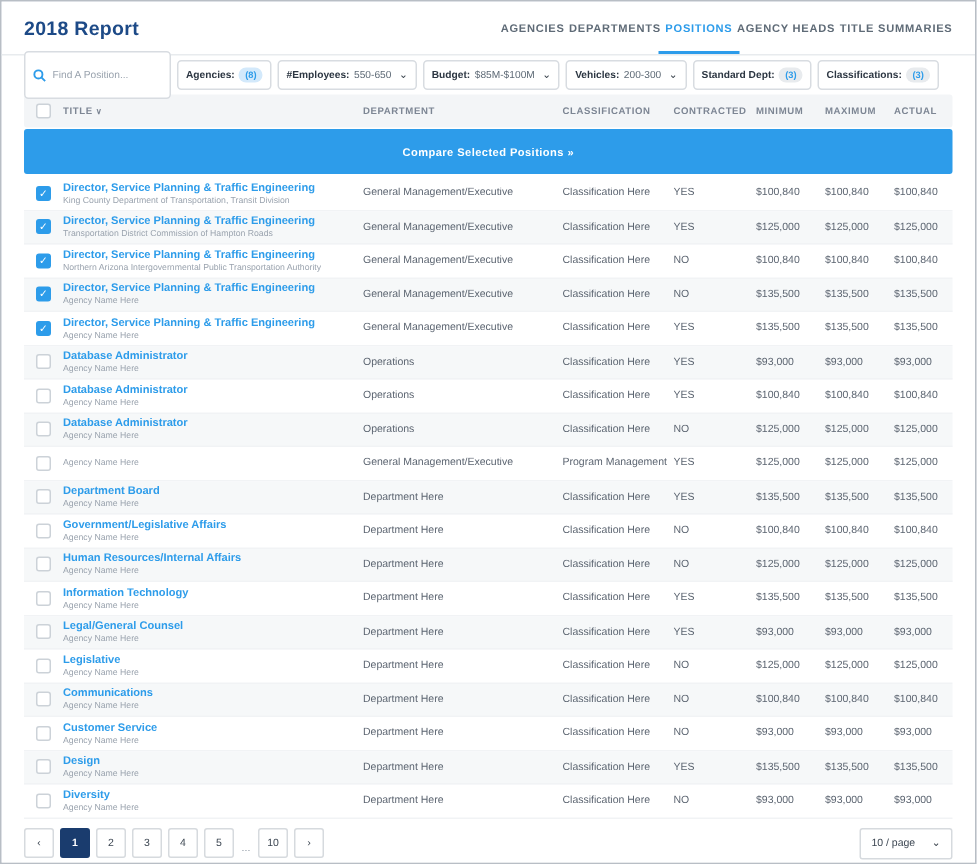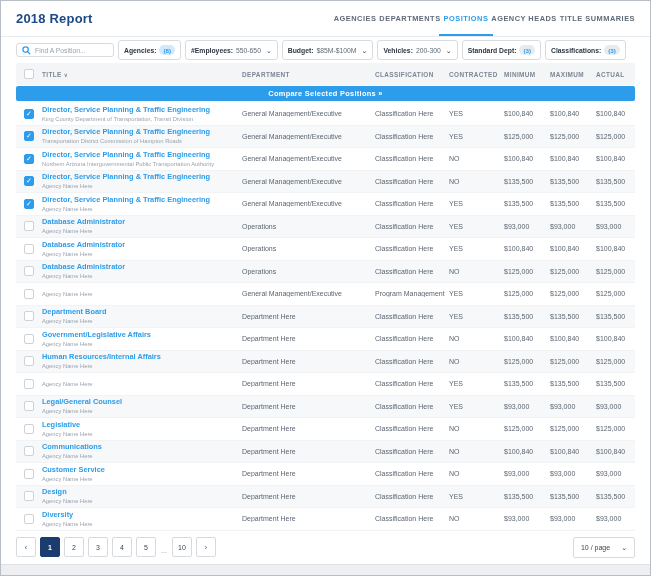--- a/index.html
+++ b/index.html
@@ -18,21 +18,21 @@
   .report-title { color:#1d4a87; font-size:13px; font-weight:bold; letter-spacing:.2px; }
   .nav { display:flex; gap:3px; height:100%; align-items:center; }
   .nav-item { font-size:7.4px; font-weight:bold; color:#5f6b77; letter-spacing:.5px;
               position:relative; height:100%; display:flex; align-items:center; cursor:pointer; }
   .nav-item.active { color:#2d9cea; }
   .nav-item.active::after { content:""; position:absolute; left:-5px; right:-5px; bottom:0;
               height:2px; background:#2d9cea; }
 
   
   .filterbar { height:26px; display:flex; align-items:center; gap:4px; padding:0 15px; }
-  .searchbox { display:flex; align-items:center; gap:4px; width:98px; height:14px;
+  .searchbox { display:flex; align-items:center; gap:4px; width:98px; height:32px;
                border:1px solid #d8dce1; border-radius:3px; padding:0 5px; background:#fff; flex:none; }
   .searchbox svg { flex:none; }
   .searchbox input { border:none; outline:none; width:100%; font-size:6.8px; color:#6b7682;
                font-family:"Liberation Sans", sans-serif; background:transparent; }
   .searchbox input::placeholder { color:#9aa3ae; }
   .chip { display:flex; align-items:center; gap:3px; height:20px; border:1px solid #d8dce1;
           border-radius:3px; padding:0 5px; background:#fff; white-space:nowrap; flex:none; cursor:pointer; }
   .chip .lab { font-size:6.8px; font-weight:bold; color:#2c3642; }
   .chip .value { font-size:6.8px; color:#5f6b77; }
   .badge { font-size:6.2px; border-radius:7px; padding:1.5px 4px; font-weight:bold; }
@@ -46,21 +46,21 @@
               align-items:center; }
   .thead { height:22px; background:#f3f5f7; border-radius:2px; }
   .th { font-size:6.4px; font-weight:bold; color:#7d8694; letter-spacing:.4px; }
   .th .sort { font-size:5.5px; color:#7d8694; margin-left:2px; }
   .cb-cell { display:flex; justify-content:center; align-items:center; }
   .checkbox { width:10px; height:10px; border:1px solid #ccd2d8; border-radius:2px;
               background:#fff; display:flex; align-items:center; justify-content:center;
               font-size:7px; color:#fff; cursor:pointer; }
   .checkbox.checked { background:#2d9cea; border-color:#2d9cea; }
 
-  .compare { height:15px; margin:1px 0 2px; background:#2d9cea; border-radius:2px;
+  .compare { height:30px; margin:1px 0 2px; background:#2d9cea; border-radius:2px;
              display:flex; align-items:center; justify-content:center; color:#fff;
              font-size:7.4px; font-weight:bold; letter-spacing:.3px; cursor:pointer; }
 
   .row { height:22.5px; border-bottom:1px solid #f1f3f5; }
   .row:nth-child(even) { background:#f6f8f9; }
   .pos-title { color:#2d9cea; font-size:7.4px; font-weight:bold; line-height:1.15;
                cursor:pointer; white-space:nowrap; overflow:hidden; }
   .pos-agency { color:#9aa3ae; font-size:5.8px; margin-top:1px; white-space:nowrap; overflow:hidden; }
   .cell { font-size:7px; color:#5c6571; white-space:nowrap; overflow:hidden; }
 
@@ -346,20 +346,21 @@
     <div class="cell">NO</div>
     <div class="cell">$125,000</div>
     <div class="cell">$125,000</div>
     <div class="cell">$125,000</div>
   </div>
         <div class="row grid-row">
     <div class="cb-cell">
       <div class="checkbox"></div>
     </div>
     <div>
+      <div class="pos-title">Information Technology</div>
       <div class="pos-agency">Agency Name Here</div>
     </div>
     <div class="cell">Department Here</div>
     <div class="cell">Classification Here</div>
     <div class="cell">YES</div>
     <div class="cell">$135,500</div>
     <div class="cell">$135,500</div>
     <div class="cell">$135,500</div>
   </div>
         <div class="row grid-row">

